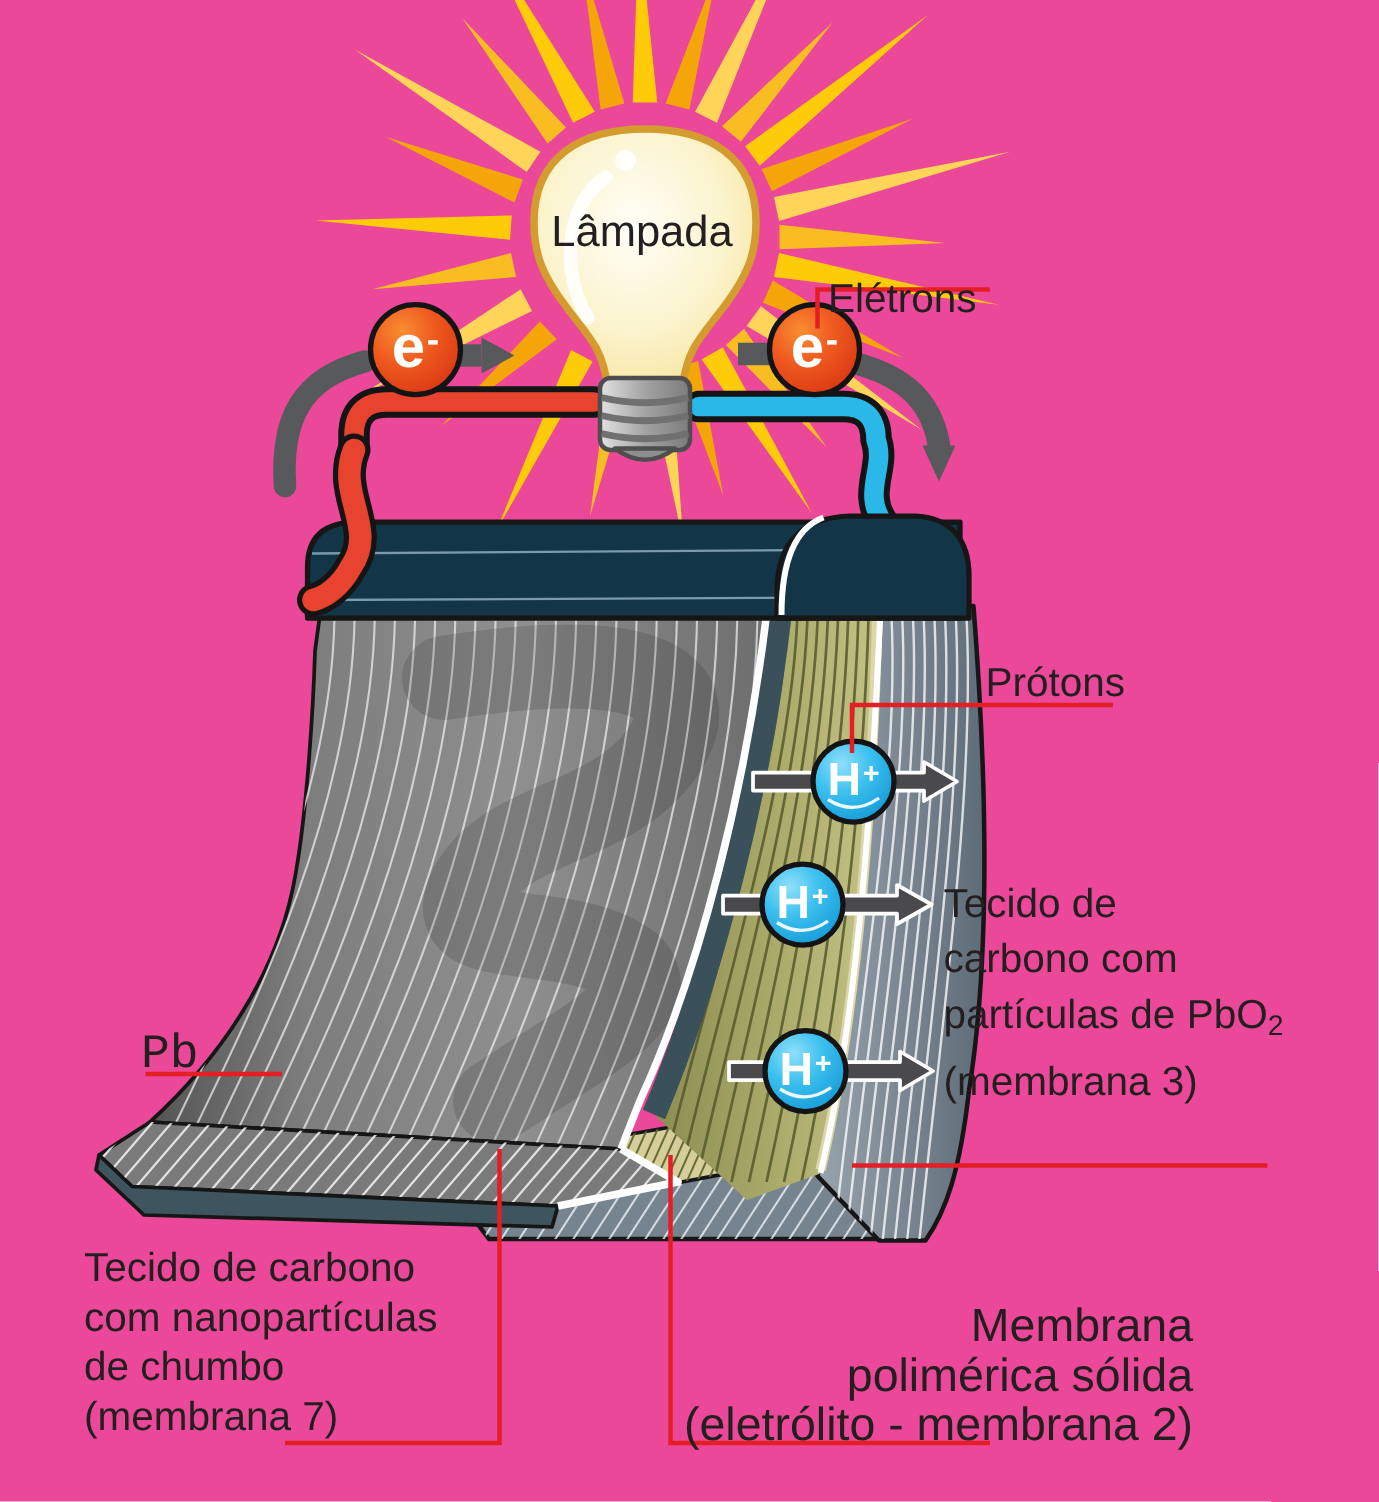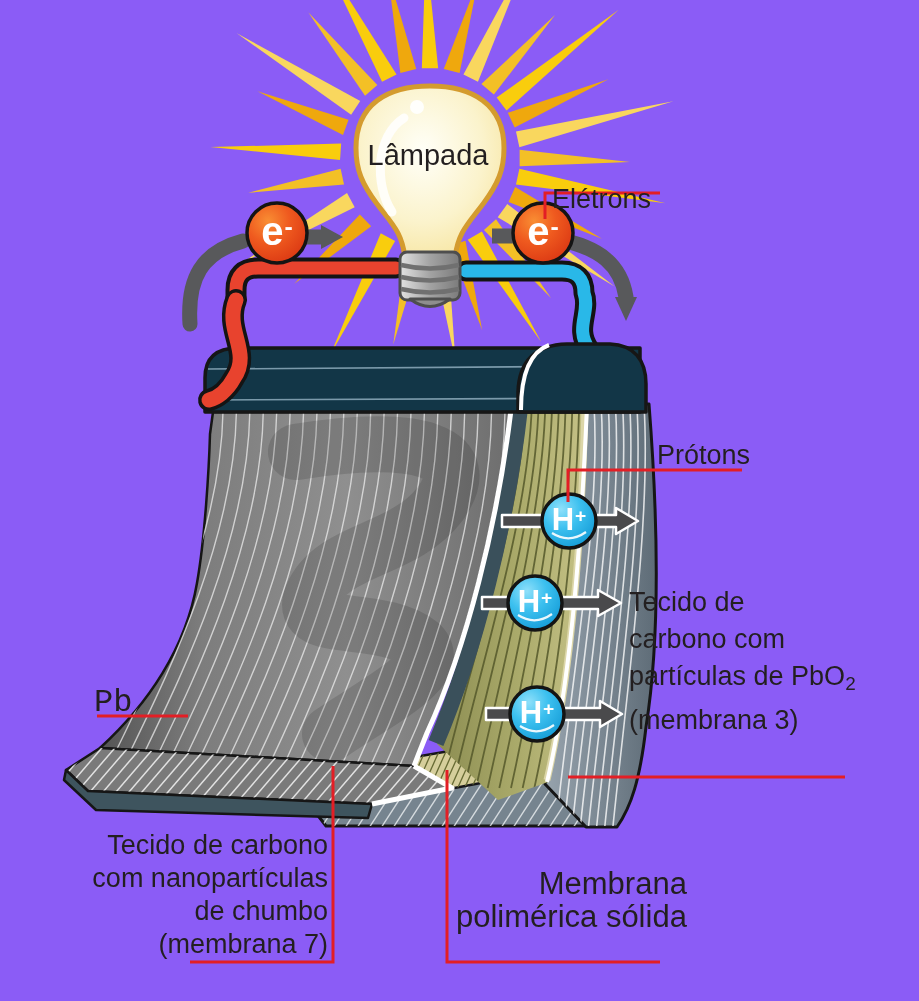--- a/index.html
+++ b/index.html
@@ -1,28 +1,28 @@
 <!DOCTYPE html>
 <html style="--pointer-line: #e31e25; --wire-negative: #e8432e; --wire-positive: #29b8e8; --electron-circle: #ec4f1d; --proton-circle: #2ab4e4; --electrode-bar: #123647; --membrane1-fabric: #7d7d7d; --membrane2-fabric: #a4a463; --membrane3-fabric: #7c8a96; --light-ray: #ffd300;"><head>
 <meta charset="utf-8">
 <style>
   html,body{margin:0;padding:0;background:#fff;}
   .stage{
-    position:relative;width:919px;height:1001px;background:#8b5cf6;
+    position:relative;width:919px;height:1001px;background:#ec4899;
     font-family:"Liberation Sans","DejaVu Sans",sans-serif;
     overflow:hidden;
   }
   .stage svg{position:absolute;left:0;top:0;}
   .lbl{position:absolute;color:#231f20;white-space:nowrap;}
   .lbl-lamp{left:428px;top:139px;transform:translateX(-50%);font-size:29px;}
   .lbl-electrons{left:552px;top:164px;font-size:27px;margin-top:20px;}
   .lbl-protons{left:641px;top:440px;font-size:27px;margin-left:16px;}
   .lbl-pb{left:94px;top:684px;font-size:32px;font-family:Liberation Mono, monospace;}
   .lbl-m3{left:629px;top:584px;font-size:27px;line-height:37px;}
-  .lbl-m1{left:56px;top:829px;width:272px;text-align:right;font-size:27px;line-height:33px;}
+  .lbl-m1{left:56px;top:829px;width:272px;font-size:27px;line-height:33px;}
   .lbl-m2{left:456px;top:867px;font-size:31px;line-height:33px;text-align:right;}
   .lbl-m3 sub{font-size:.7em;vertical-align:-0.25em;}
   .sym{position:absolute;transform:translate(-50%,-54%);color:#fff;font-weight:bold;line-height:1;}
   .sym sup{font-size:.62em;vertical-align:.4em;margin-left:1px;}
   .e-sym{font-size:40px;}
   .h-sym{font-size:31px;}
 </style>
 </head>
 <body>
 
@@ -376,20 +376,21 @@
 <div class="lbl lbl-m1">
   <div>Tecido de carbono</div>
   <div>com nanopartículas</div>
   <div>de chumbo</div>
   <div>(membrana 7)</div>
 </div>
 
 <div class="lbl lbl-m2">
   <div>Membrana</div>
   <div>polimérica sólida</div>
+  <div>(eletrólito - membrana 2)</div>
 </div>
 
 <div class="sym e-sym" style="left:277px;top:233px;"><span>e</span><sup>-</sup></div>
 <div class="sym e-sym" style="left:543px;top:233px;"><span>e</span><sup>-</sup></div>
 
 <div class="sym h-sym" style="left:569px;top:521px;"><span>H</span><sup>+</sup></div>
 <div class="sym h-sym" style="left:535px;top:603px;"><span>H</span><sup>+</sup></div>
 <div class="sym h-sym" style="left:537px;top:714px;"><span>H</span><sup>+</sup></div>
 
 </div>

